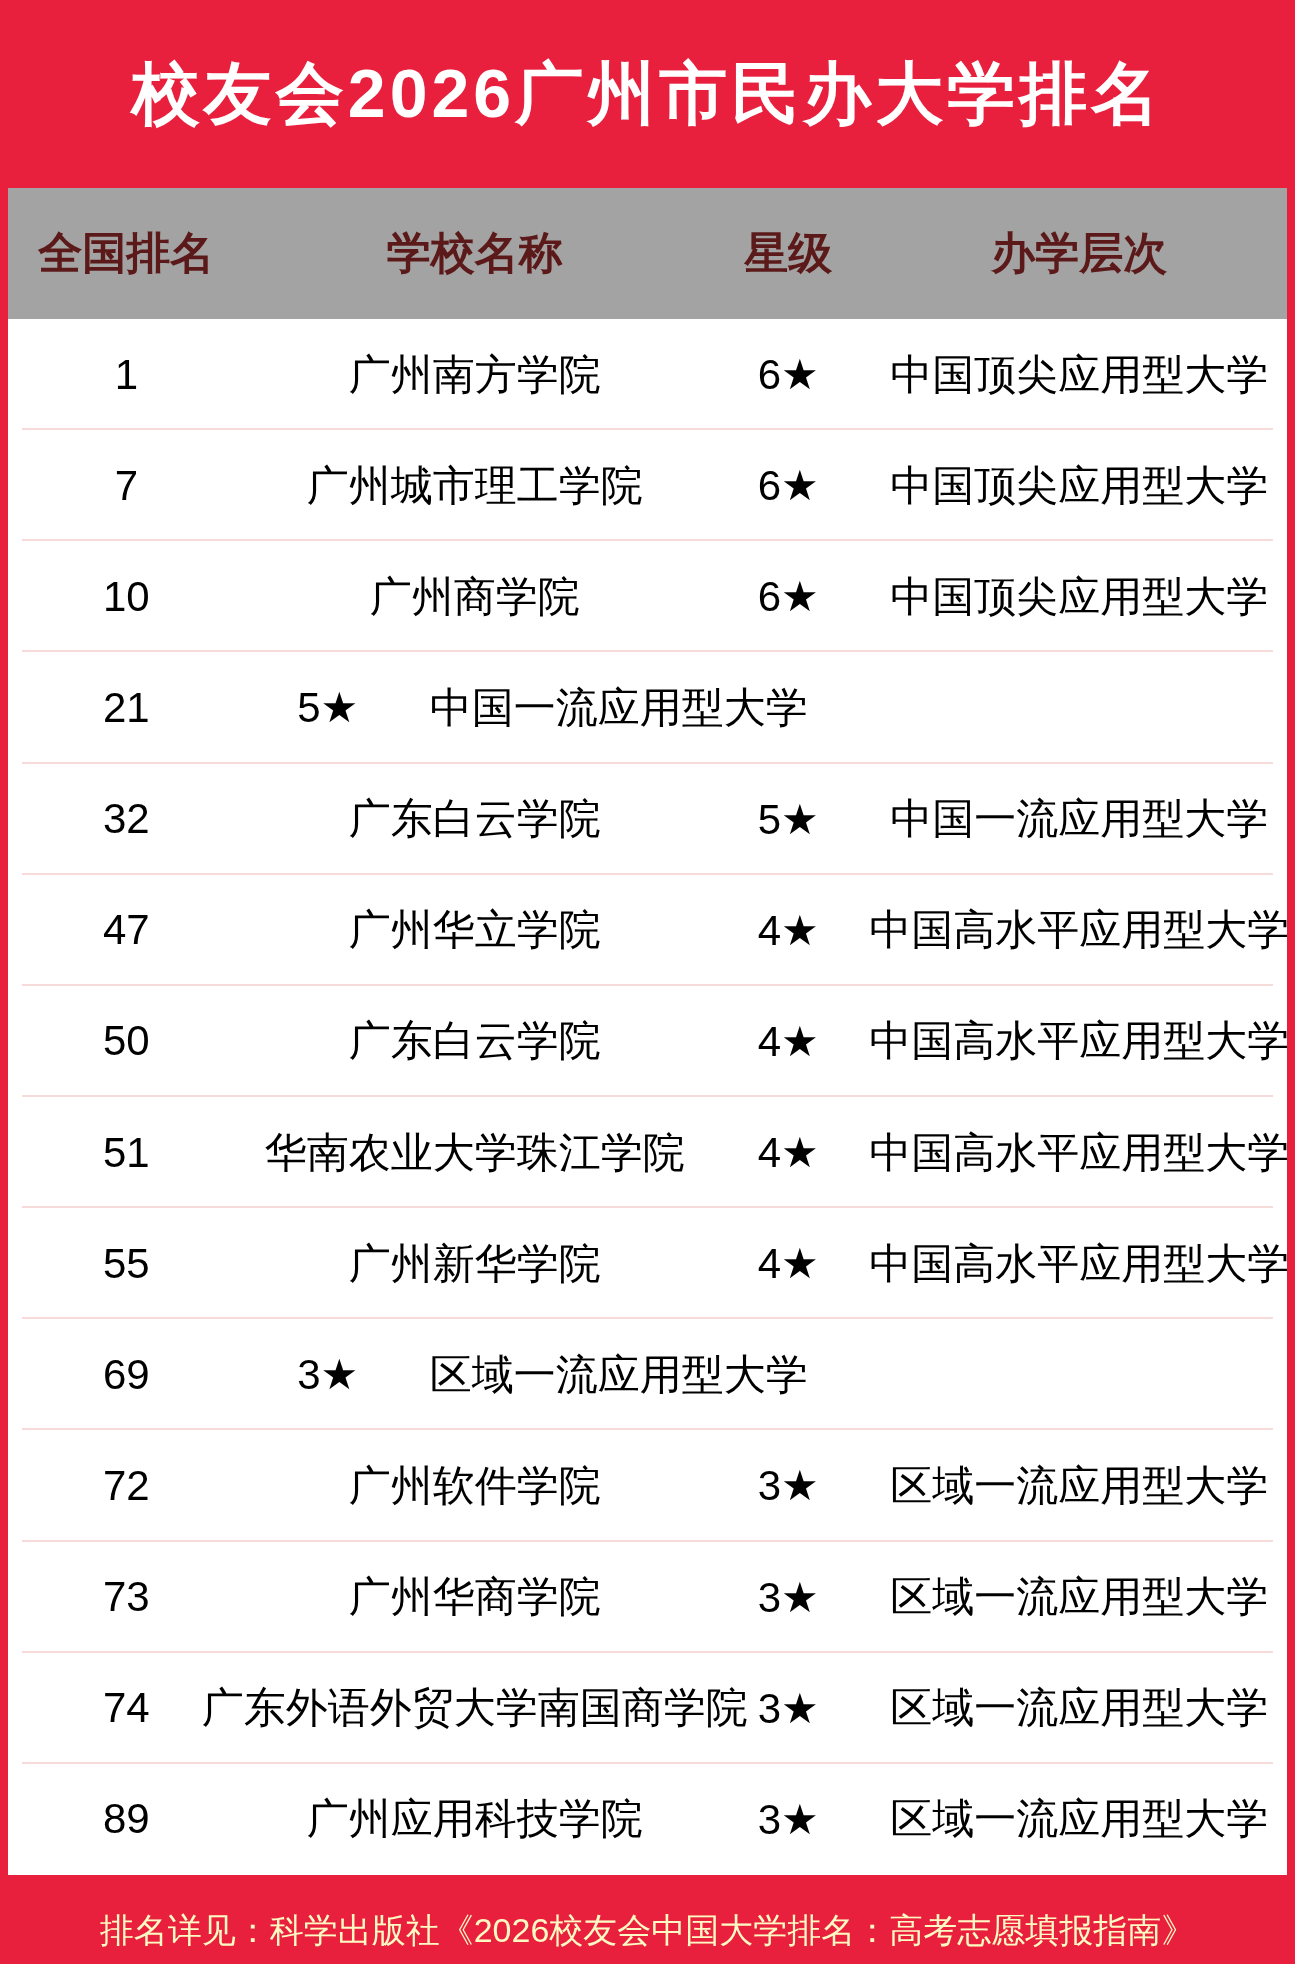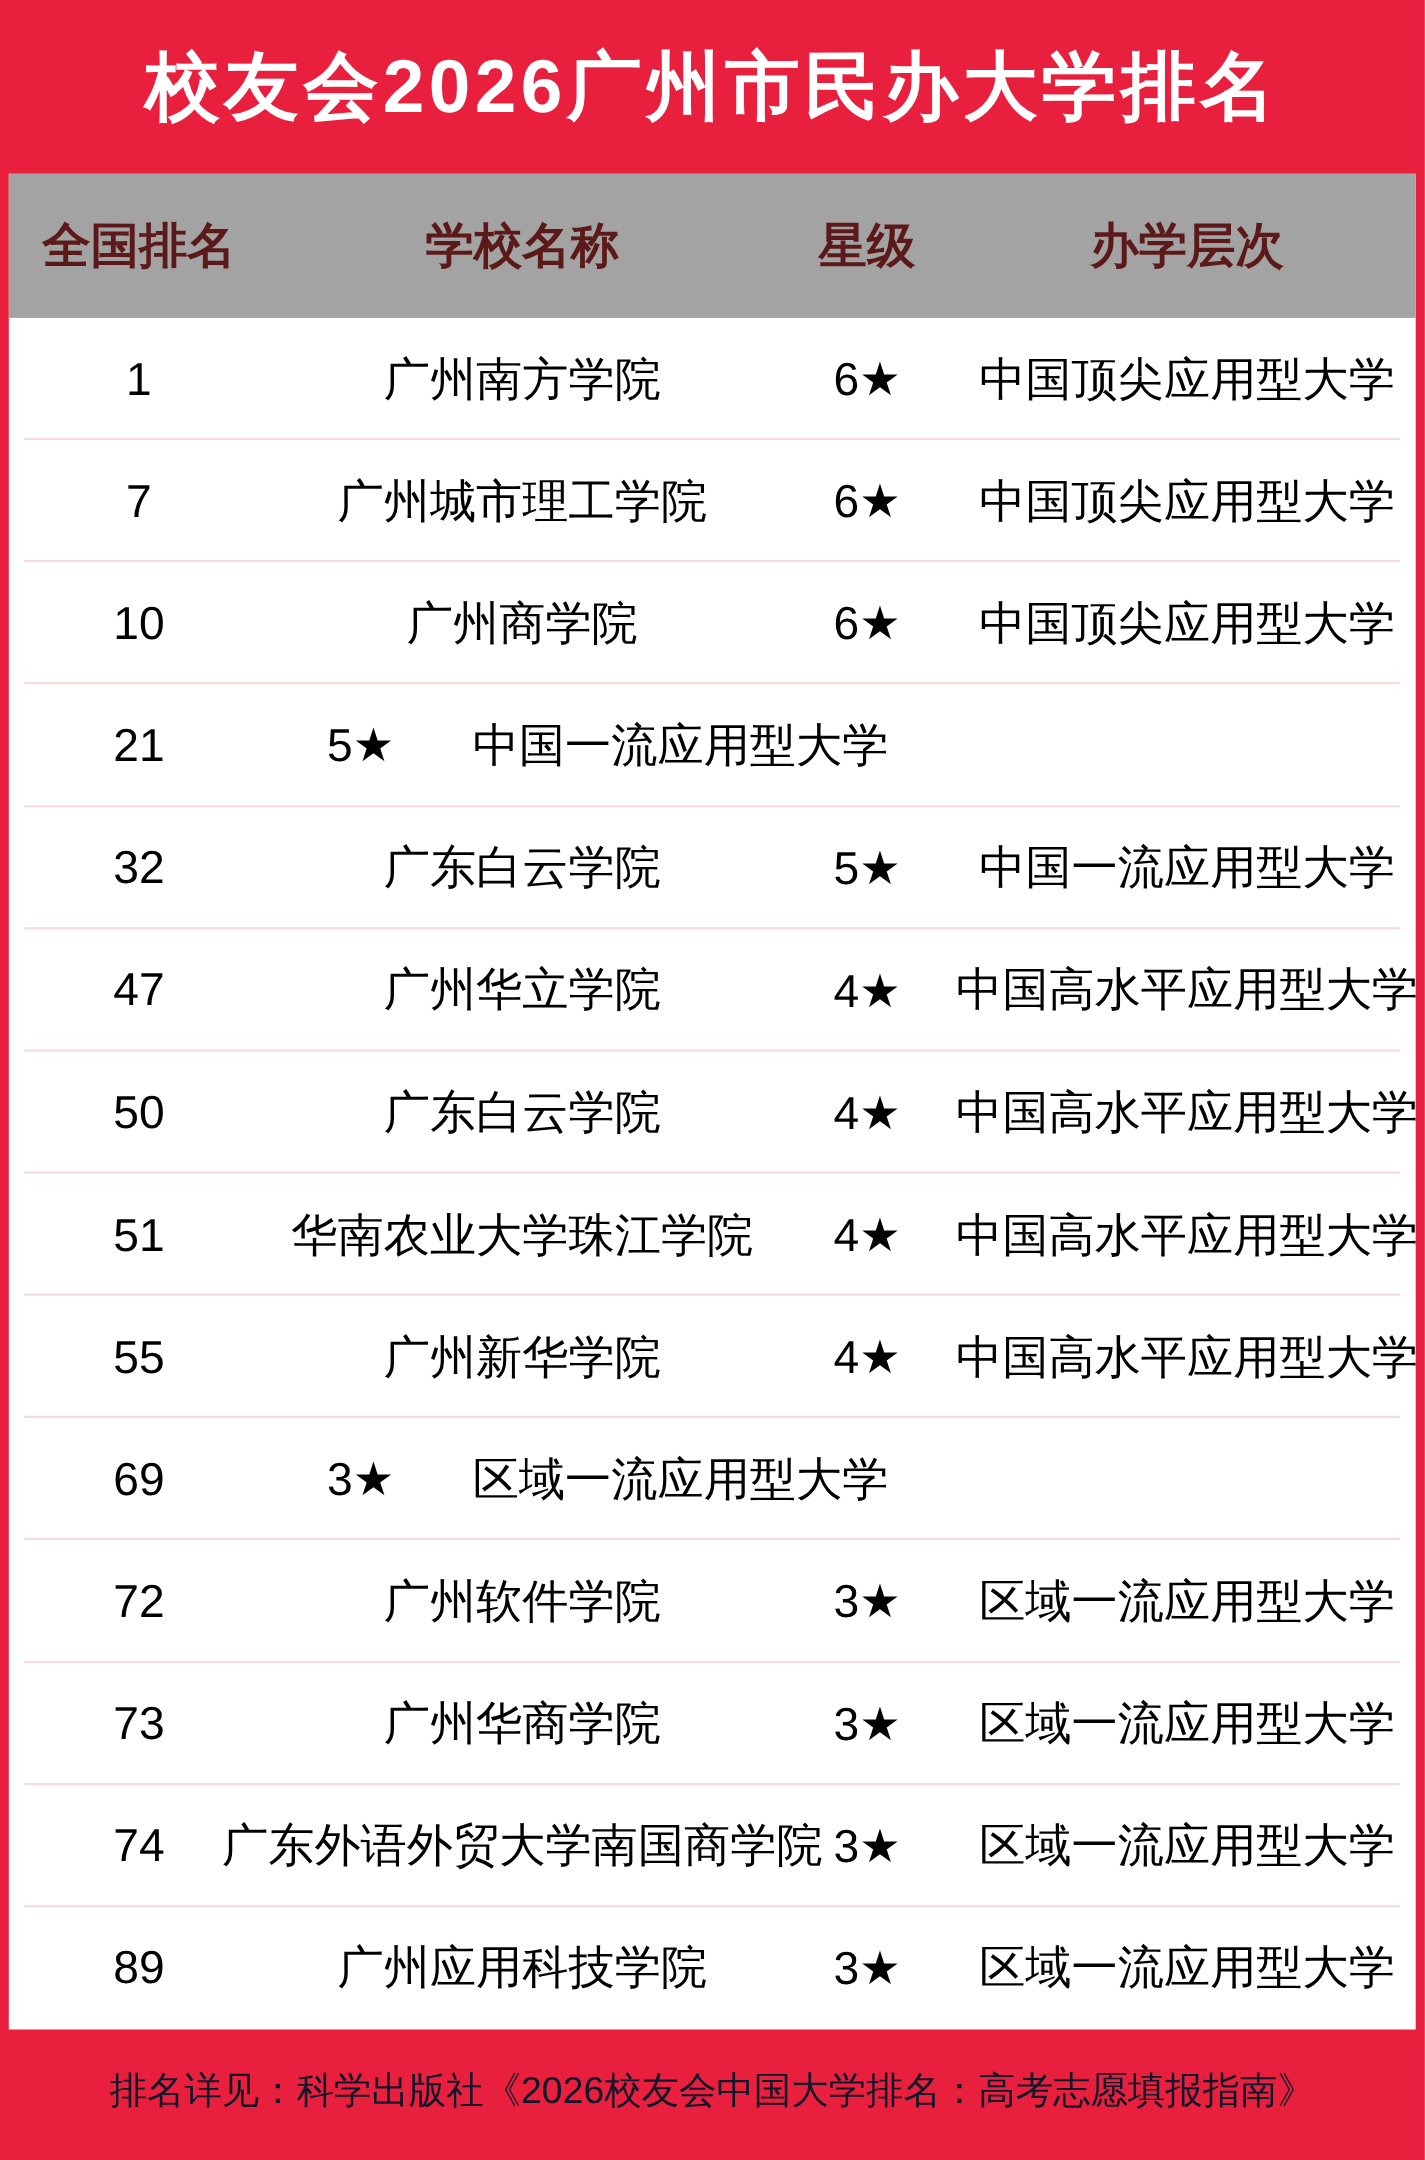--- a/index.html
+++ b/index.html
@@ -9,21 +9,21 @@
     font-family: "Liberation Sans", "DejaVu Sans", sans-serif;
   }
   .page {
     position: relative;
     width: 1295px;
     height: 1964px;
     background: #E8203E;
     overflow: hidden;
   }
   .title-bar {
-    height: 158px;
+    height: 188px;
     display: flex;
     align-items: center;
     justify-content: center;
   }
   .title-bar h1 {
     margin: 0;
     color: #FFFFFF;
     font-size: 68px;
     font-weight: bold;
     letter-spacing: 4px;
@@ -80,21 +80,21 @@
   .col-school { width: 36%; }
   .col-star   { width: 13%; }
   .col-level  { width: 32.5%; }
   .footer-bar {
     height: 111px;
     display: flex;
     align-items: center;
     justify-content: center;
   }
   .footer-bar .note {
-    color: #0f172a;
+    color: #fef9c3;
     font-size: 34px;
     white-space: nowrap;
   }
 </style>
 </head>
 <body>
 
 <div class="page">
 
   <div class="title-bar">

